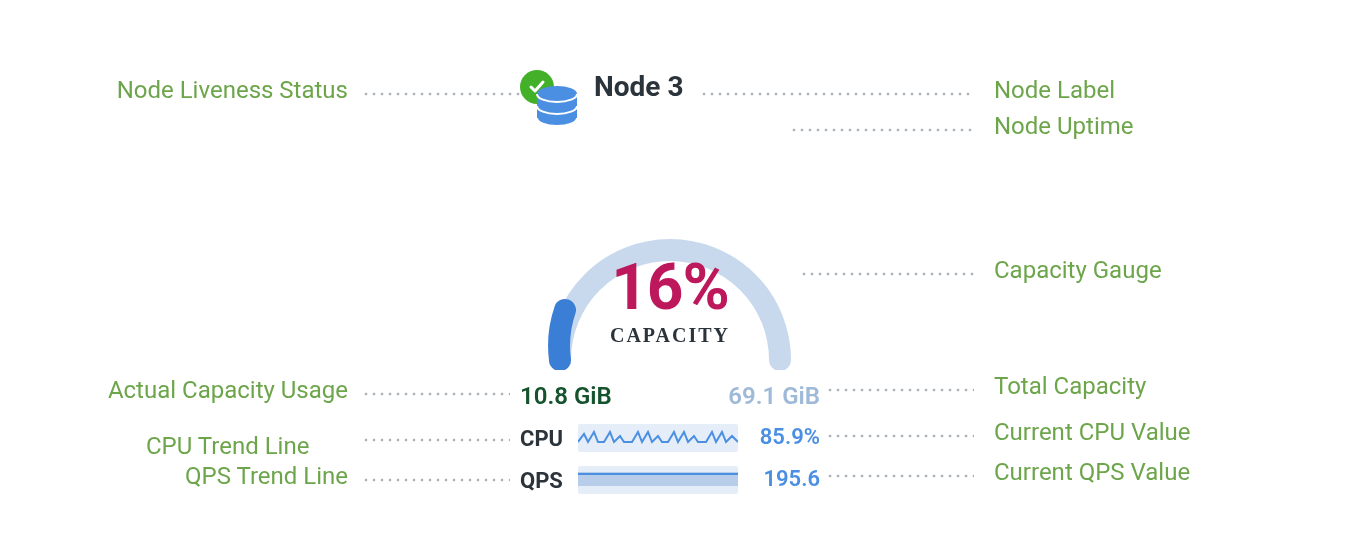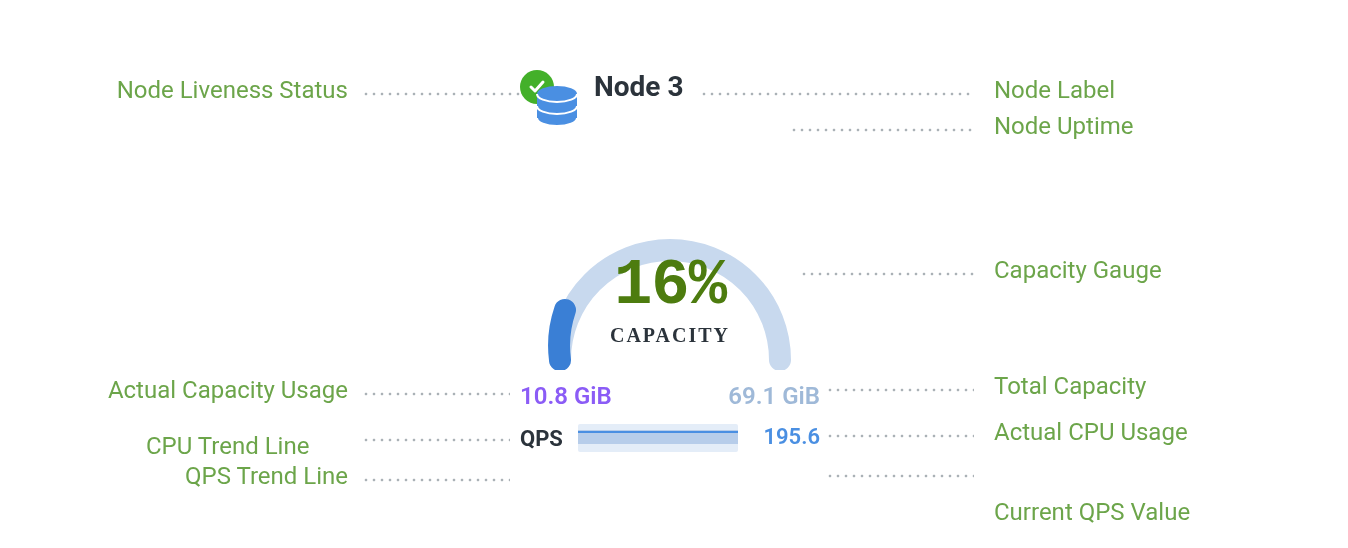--- a/index.html
+++ b/index.html
@@ -87,23 +87,22 @@
     top: 0;
   }
   .gauge-pct {
     position: absolute;
     left: 0;
     right: 0;
     top: 80px;
     text-align: center;
     font-size: 64px;
     font-weight: 700;
-    color: #4d7c0f;
+    color: #be185d;
     letter-spacing: -1px;
-    font-family: Liberation Mono, monospace;
   }
   .gauge-cap {
     position: absolute;
     left: 0;
     right: 0;
     top: 154px;
     text-align: center;
     font-size: 20px;
     font-weight: 700;
     color: #2b333b;
@@ -111,21 +110,21 @@
     font-family: Liberation Serif, serif;
   }
   .capacity-row {
     position: relative;
     width: 300px;
     margin-top: 12px;
     font-size: 24px;
     font-weight: 600;
   }
   .cap-used {
-    color: #8b5cf6;
+    color: #14532d;
   }
   .cap-total {
     float: right;
     color: #9fb9d8;
   }
 
   
   .metric-row {
     position: relative;
     width: 300px;
@@ -158,22 +157,22 @@
 
 <div class="annotation" style="left:96px; top:76px; text-align:right; width:252px;">Node Liveness Status</div>
 <div class="annotation" style="left:80px; top:376px; text-align:right; width:268px;">Actual Capacity Usage</div>
 <div class="annotation" style="left:146px; top:432px; text-align:left; width:202px;">CPU Trend Line</div>
 <div class="annotation" style="left:146px; top:462px; text-align:right; width:202px;">QPS Trend Line</div>
 
 <div class="annotation" style="left:994px; top:76px;">Node Label</div>
 <div class="annotation" style="left:994px; top:112px;">Node Uptime</div>
 <div class="annotation" style="left:994px; top:256px;">Capacity Gauge</div>
 <div class="annotation" style="left:994px; top:372px;">Total Capacity</div>
-<div class="annotation" style="left:994px; top:418px;">Actual CPU Usage</div>
-<div class="annotation" style="left:994px; top:458px;margin-top:40px;">Current QPS Value</div>
+<div class="annotation" style="left:994px; top:418px;">Current CPU Value</div>
+<div class="annotation" style="left:994px; top:458px;">Current QPS Value</div>
 
 <div class="dots-row" style="left:362px; top:92px; width:158px;"></div>
 <div class="dots-row" style="left:700px; top:92px; width:274px;"></div>
 <div class="dots-row" style="left:790px; top:128px; width:184px;"></div>
 <div class="dots-row" style="left:800px; top:272px; width:174px;"></div>
 <div class="dots-row" style="left:362px; top:392px; width:148px;"></div>
 <div class="dots-row" style="left:826px; top:388px; width:148px;"></div>
 <div class="dots-row" style="left:362px; top:438px; width:148px;"></div>
 <div class="dots-row" style="left:826px; top:434px; width:148px;"></div>
 <div class="dots-row" style="left:362px; top:478px; width:148px;"></div>
@@ -208,20 +207,29 @@
     </svg>
     <div class="gauge-pct">16%</div>
     <div class="gauge-cap">CAPACITY</div>
   </div>
 
   <div class="capacity-row">
     <span class="cap-used">10.8 GiB</span>
     <span class="cap-total">69.1 GiB</span>
   </div>
 
+  <div class="metric-row">
+    <span class="metric-label">CPU</span>
+    <span class="spark">
+      <svg width="160" height="24" viewBox="0 0 160 24">
+        <path d="M0 18 L6 10 L10 18 L16 8 L20 18 L26 18 L32 8 L36 18 L42 12 L46 18 L54 18 L60 8 L64 18 L70 8 L74 18 L80 12 L84 18 L90 18 L96 8 L100 18 L106 8 L110 18 L116 12 L120 18 L128 18 L134 8 L138 18 L144 8 L148 18 L154 12 L160 18" fill="none" stroke="#4a8fe2" stroke-width="2"></path>
+      </svg>
+    </span>
+    <span class="metric-val">85.9%</span>
+  </div>
 
   <div class="metric-row">
     <span class="metric-label">QPS</span>
     <span class="spark">
       <svg width="160" height="24" viewBox="0 0 160 24">
         <rect x="0" y="6" width="160" height="14" fill="#b7cdea"></rect>
         <path d="M0 8 L160 8" stroke="#4a8fe2" stroke-width="2"></path>
       </svg>
     </span>
     <span class="metric-val">195.6</span>

